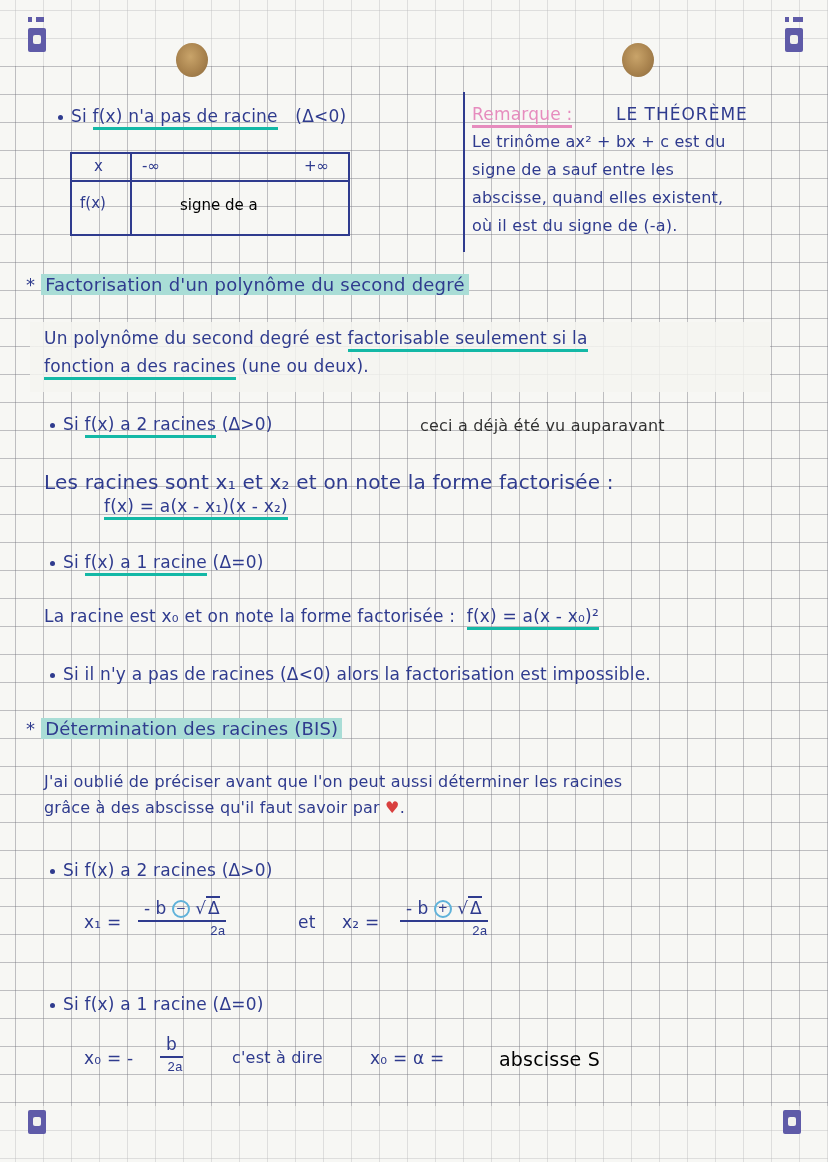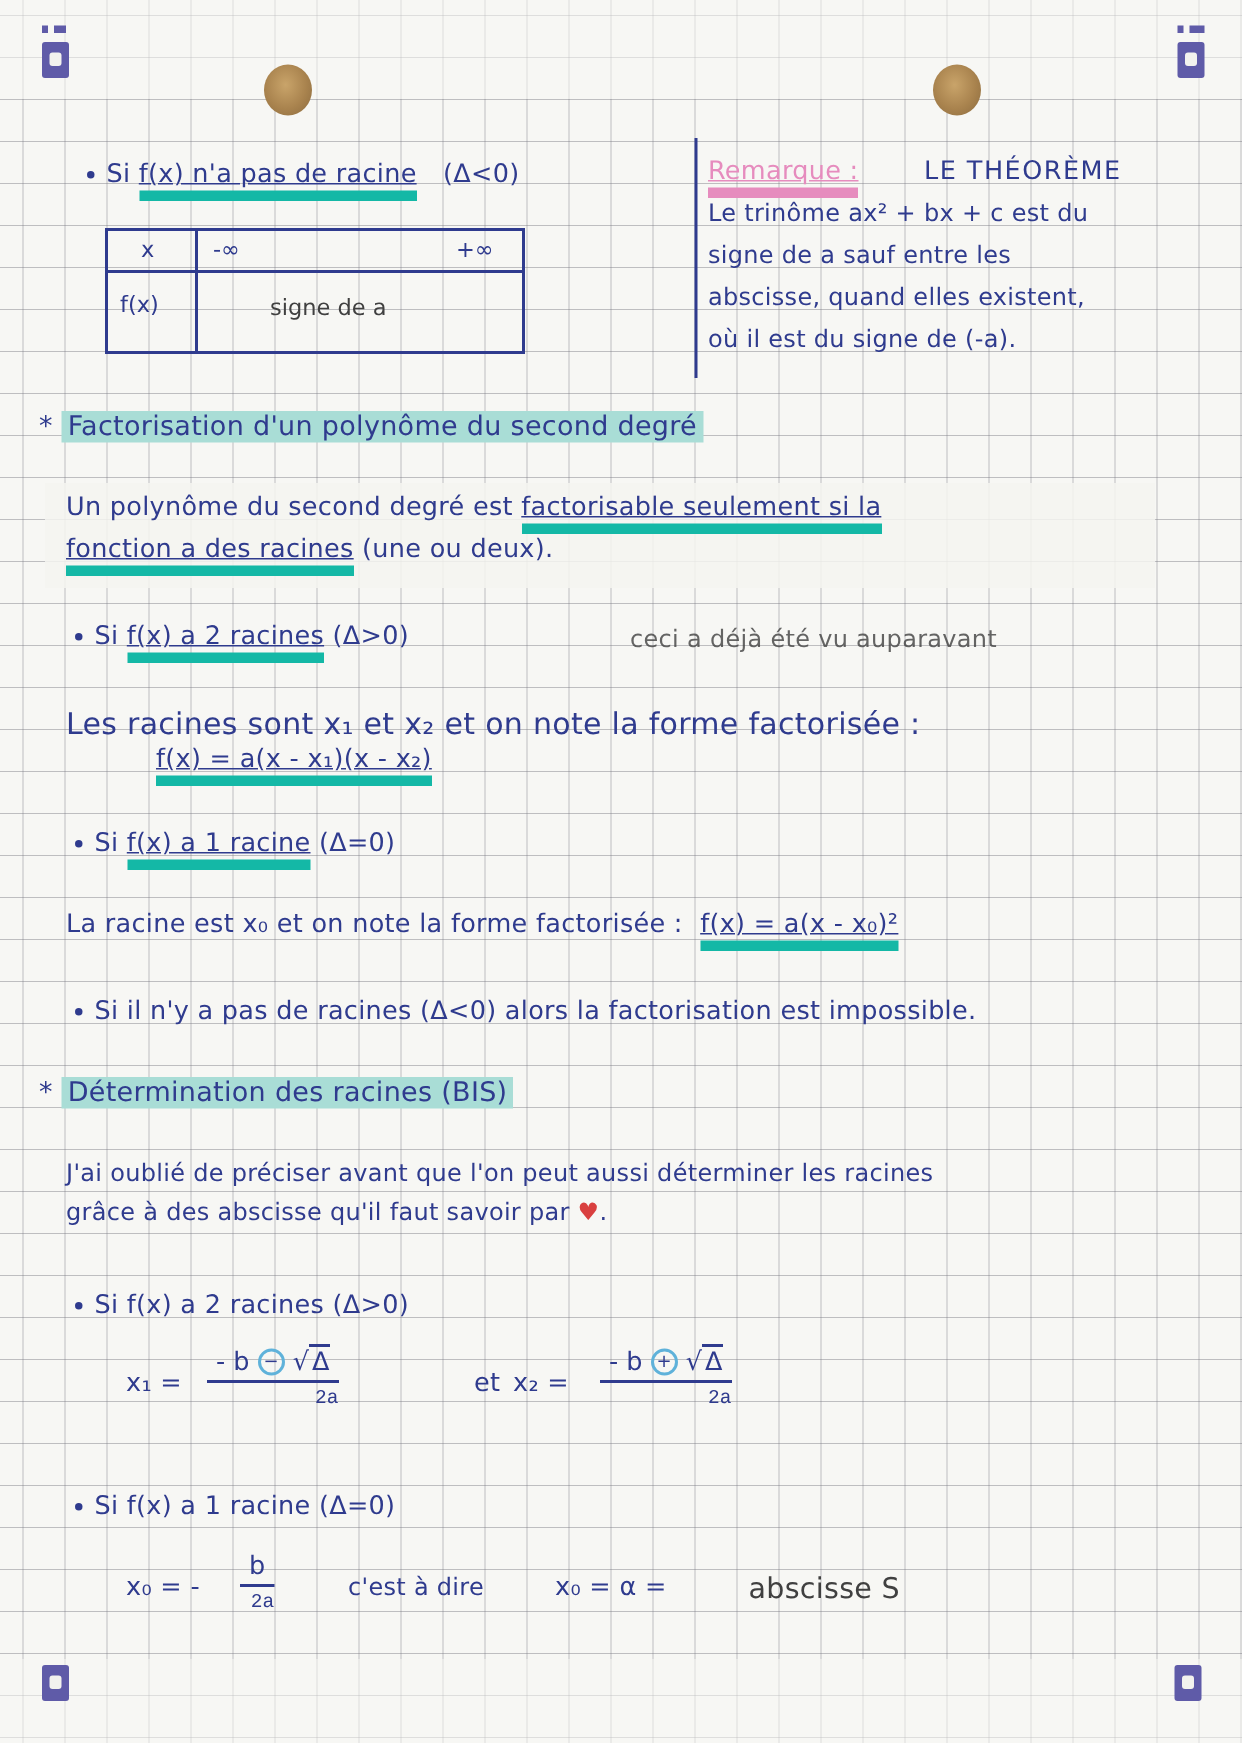--- a/index.html
+++ b/index.html
@@ -18,24 +18,24 @@
     background-position:15px 10px;
   }
   .margin-band-top { position:absolute; left:0; top:0; width:828px; height:66px; background:rgba(247,247,244,0.55); }
   .margin-band-bottom { position:absolute; left:0; top:1106px; width:828px; height:56px; background:rgba(247,247,244,0.55); }
   .corner { position:absolute; width:18px; height:24px; background:#5f5ba8; border-radius:2px; }
   .corner::after { content:""; position:absolute; left:5px; top:7px; width:8px; height:9px; background:#f2f2ee; border-radius:2px; }
   .corner-dots { position:absolute; height:5px; background:#5f5ba8; }
   .hole { position:absolute; width:32px; height:34px; border-radius:50%;
     background:radial-gradient(ellipse at 45% 40%, #c9a46a 0%, #a9834e 55%, #8a6a3e 100%); }
   .ink { color:#2f3b8e; }
-  .lb { color:#404040; }
+  .lb { color:#000000; }
   .pink { color:#e68cbe; }
   .hw { position:absolute; font-family:"DejaVu Sans", sans-serif; font-size:17px; white-space:nowrap; letter-spacing:0.2px; }
-  .ul { border-bottom:7px solid #14b8a6; padding-bottom:1px;text-decoration:underline; }
+  .ul { border-bottom:3px solid #14b8a6; padding-bottom:1px; }
   .hl { background:#a9ddd6; padding:0 4px; }
   .bullet { display:inline-block; width:5px; height:5px; border-radius:50%; background:#2f3b8e; margin-right:8px; vertical-align:middle; }
   .sign-table { position:absolute; left:70px; top:152px; width:280px; height:84px; border:2px solid #2f3b8e; box-sizing:border-box; }
   .sign-table .vline { position:absolute; left:58px; top:0; bottom:0; border-left:2px solid #2f3b8e; }
   .sign-table .hline { position:absolute; left:0; right:0; top:26px; border-top:2px solid #2f3b8e; }
   .cell { position:absolute; font-size:15px; }
   .divider { position:absolute; left:463px; top:92px; width:0; height:160px; border-left:2px solid #2f3b8e; }
   .frac { position:absolute; display:flex; flex-direction:column; align-items:flex-end; }
   .frac .num { font-size:17px; padding:0 6px 2px; border-bottom:2px solid #2f3b8e; white-space:nowrap; }
   .frac .den { font-size:13px; padding-top:2px;font-family:Liberation Mono, monospace; }
@@ -146,21 +146,21 @@
 
 <div class="hw ink" style="left:84px;top:912px;">x₁ =</div>
 <div class="frac ink" style="left:138px;top:898px;">
   <div class="num">
     <span>- b</span>
     <span class="circ">−</span>
     √<span class="sqrt">Δ</span>
   </div>
   <div class="den">2a</div>
 </div>
-<div class="hw ink" style="left:316px;top:912px;text-align:center;">et</div>
+<div class="hw ink" style="left:298px;top:912px;text-align:center;">et</div>
 <div class="hw ink" style="left:342px;top:912px;">x₂ =</div>
 <div class="frac ink" style="left:400px;top:898px;">
   <div class="num">
     <span>- b</span>
     <span class="circ">+</span>
     √<span class="sqrt">Δ</span>
   </div>
   <div class="den">2a</div>
 </div>
 

